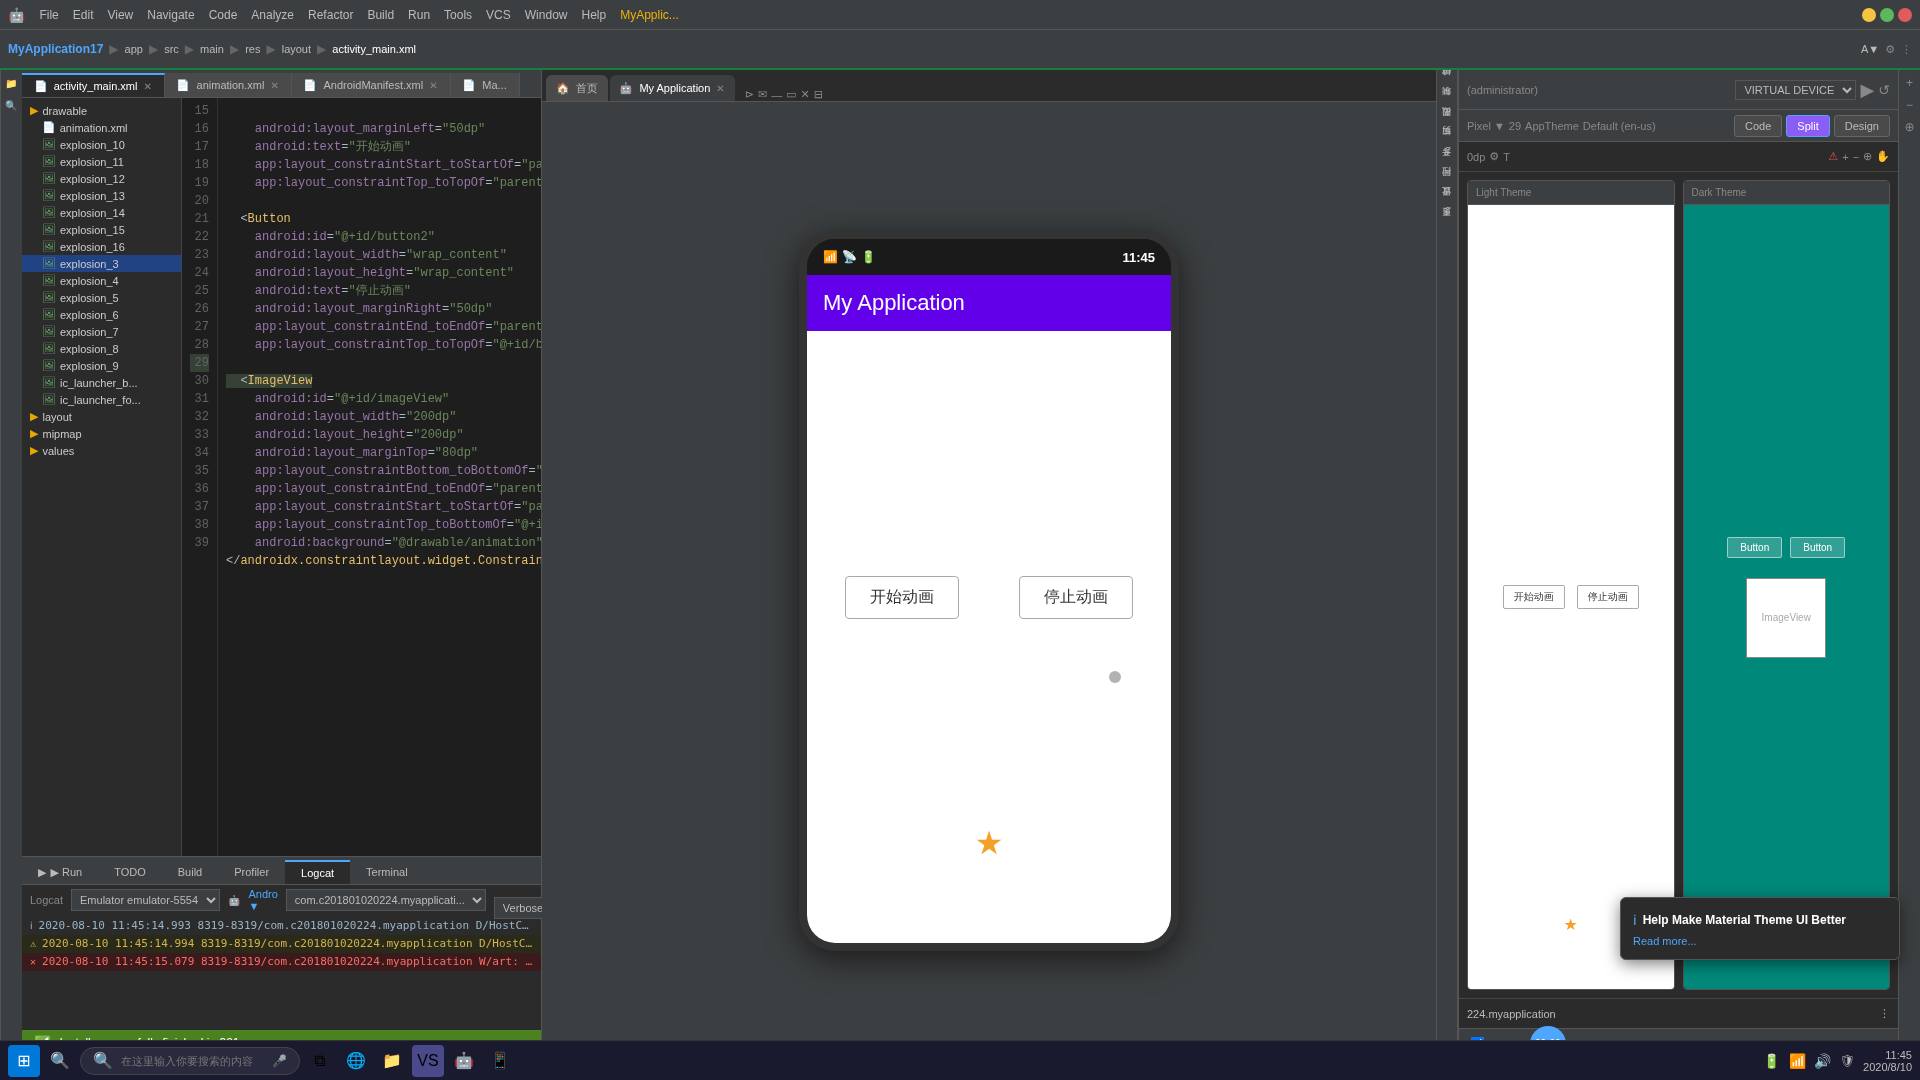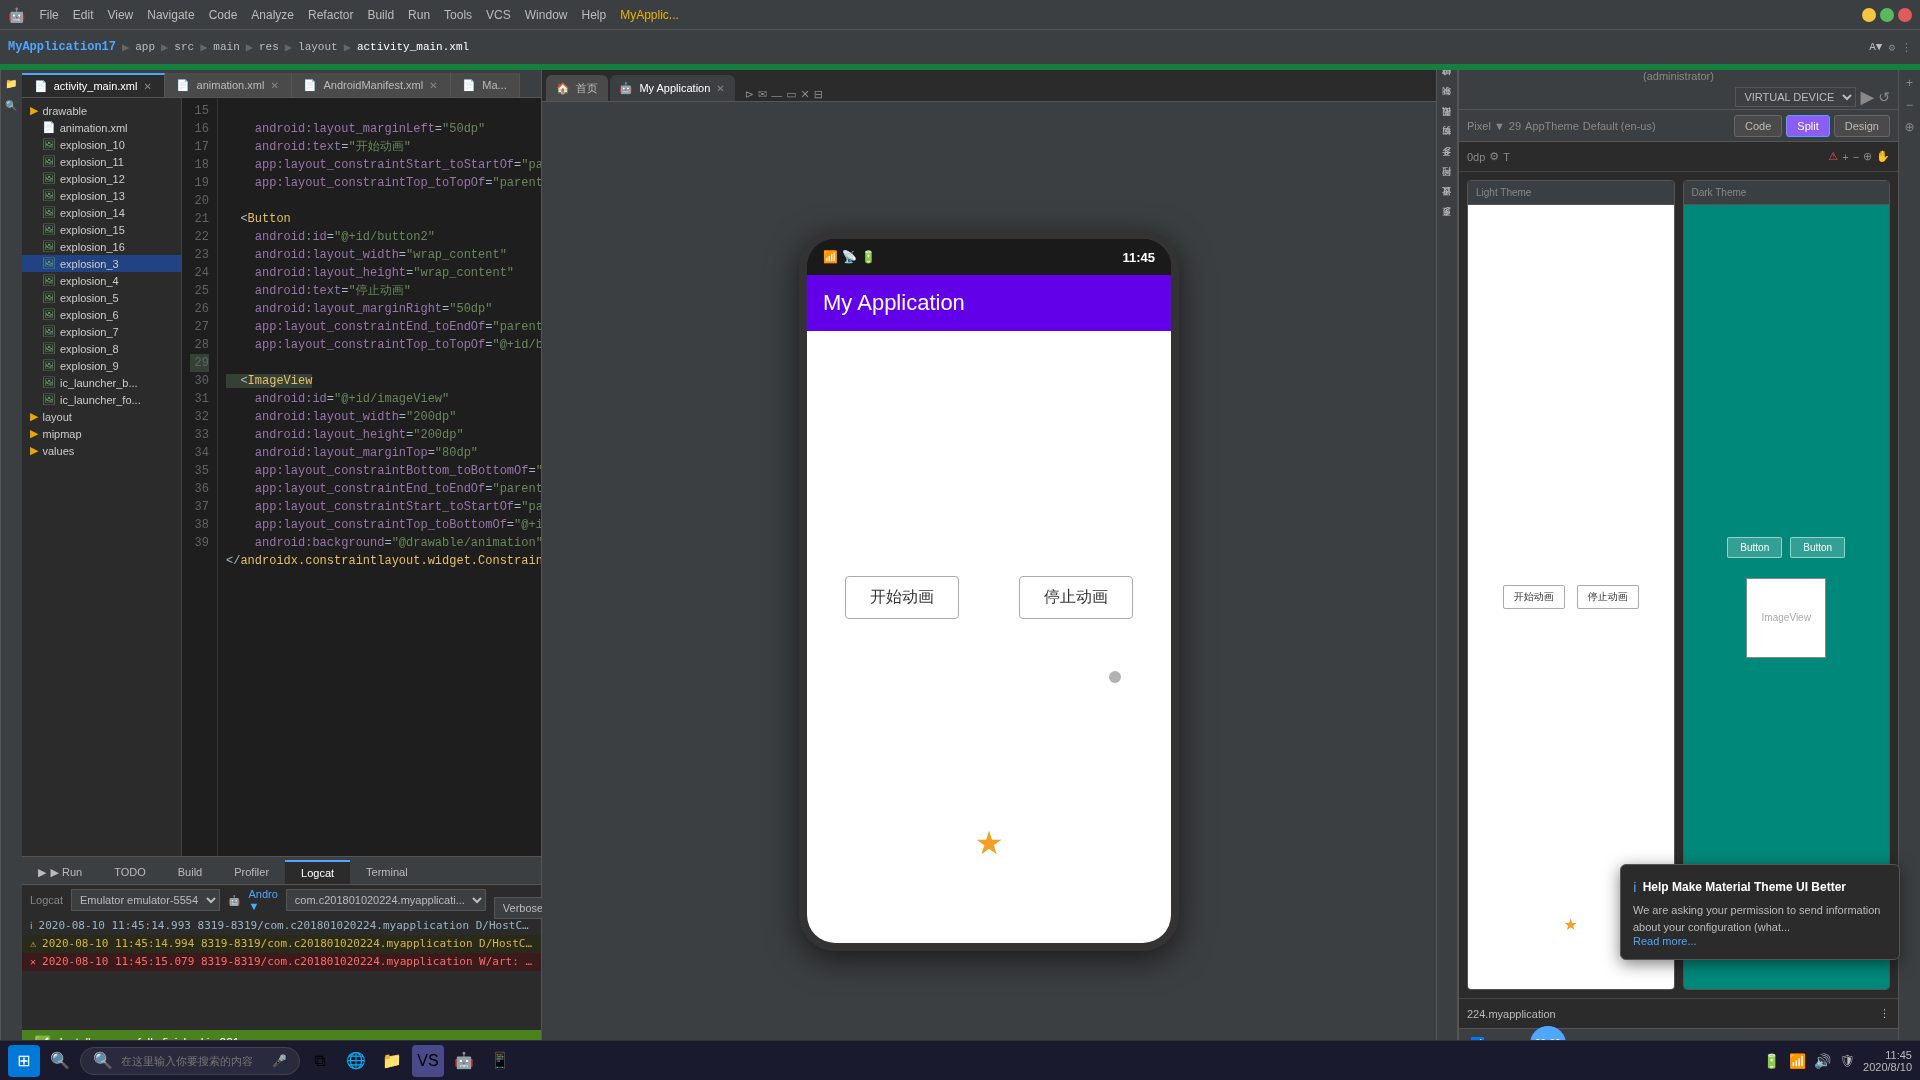--- a/index.html
+++ b/index.html
@@ -57,22 +57,21 @@
     }
 
     
     .ide-toolbar {
       height: 40px;
       background: #3c3f41;
       display: flex;
       align-items: center;
       padding: 0 8px;
       gap: 6px;
-      border-bottom: 6px solid #15803d;
-      font-family: Liberation Mono, monospace;
+      border-bottom: 2px solid #15803d;
     }
     .ide-toolbar-app {
       color: #4ea6ff;
       font-size: 12px;
       font-weight: bold;
     }
     .ide-toolbar-sep { color: #666; font-size: 12px; }
     .ide-toolbar-path { color: #bbb; font-size: 11px; }
 
     
@@ -407,21 +406,20 @@
       border-left: 1px solid #555;
     }
     .right-toolbar {
       height: 40px;
       background: #3c3f41;
       display: flex;
       align-items: center;
       padding: 0 8px;
       gap: 4px;
       border-bottom: 1px solid #555;
-      flex-direction: column;
     }
     .right-toolbar-btn {
       padding: 4px 10px;
       background: #4a4a4a;
       border: 1px solid #666;
       color: #bbb;
       font-size: 11px;
       cursor: pointer;
       border-radius: 3px;
     }
@@ -1109,21 +1107,20 @@
       <div style="height:30px; background:#2b2b2b; display:flex; align-items:center; padding:0 8px; gap:6px; border-top:1px solid #444; font-size:11px; color:#bbb;">
         <span>224.myapplication</span>
         <span style="margin-left:auto;">⋮</span>
       </div>
 
       <div class="notification-popup">
         <div class="notif-header">
           <span class="notif-icon">ℹ</span>
           <span class="notif-title">Help Make Material Theme UI Better</span>
         </div>
-        <div class="notif-body">We are asking your permission to send information about your configuration (what...</div>
         <div class="notif-link">Read more...</div>
       </div>
 
       <div style="height:30px; background:#3c3f41; display:flex; align-items:center; padding:0 12px; gap:10px; font-size:11px; color:#bbb; border-top:1px solid #555;">
         <div class="regex-check">
           <input type="checkbox" checked="" style="cursor: pointer;">
           <span>Regex</span>
         </div>
         <div style="display:flex; align-items:center; gap:4px;">
           <div class="time-circle">00:00</div>

